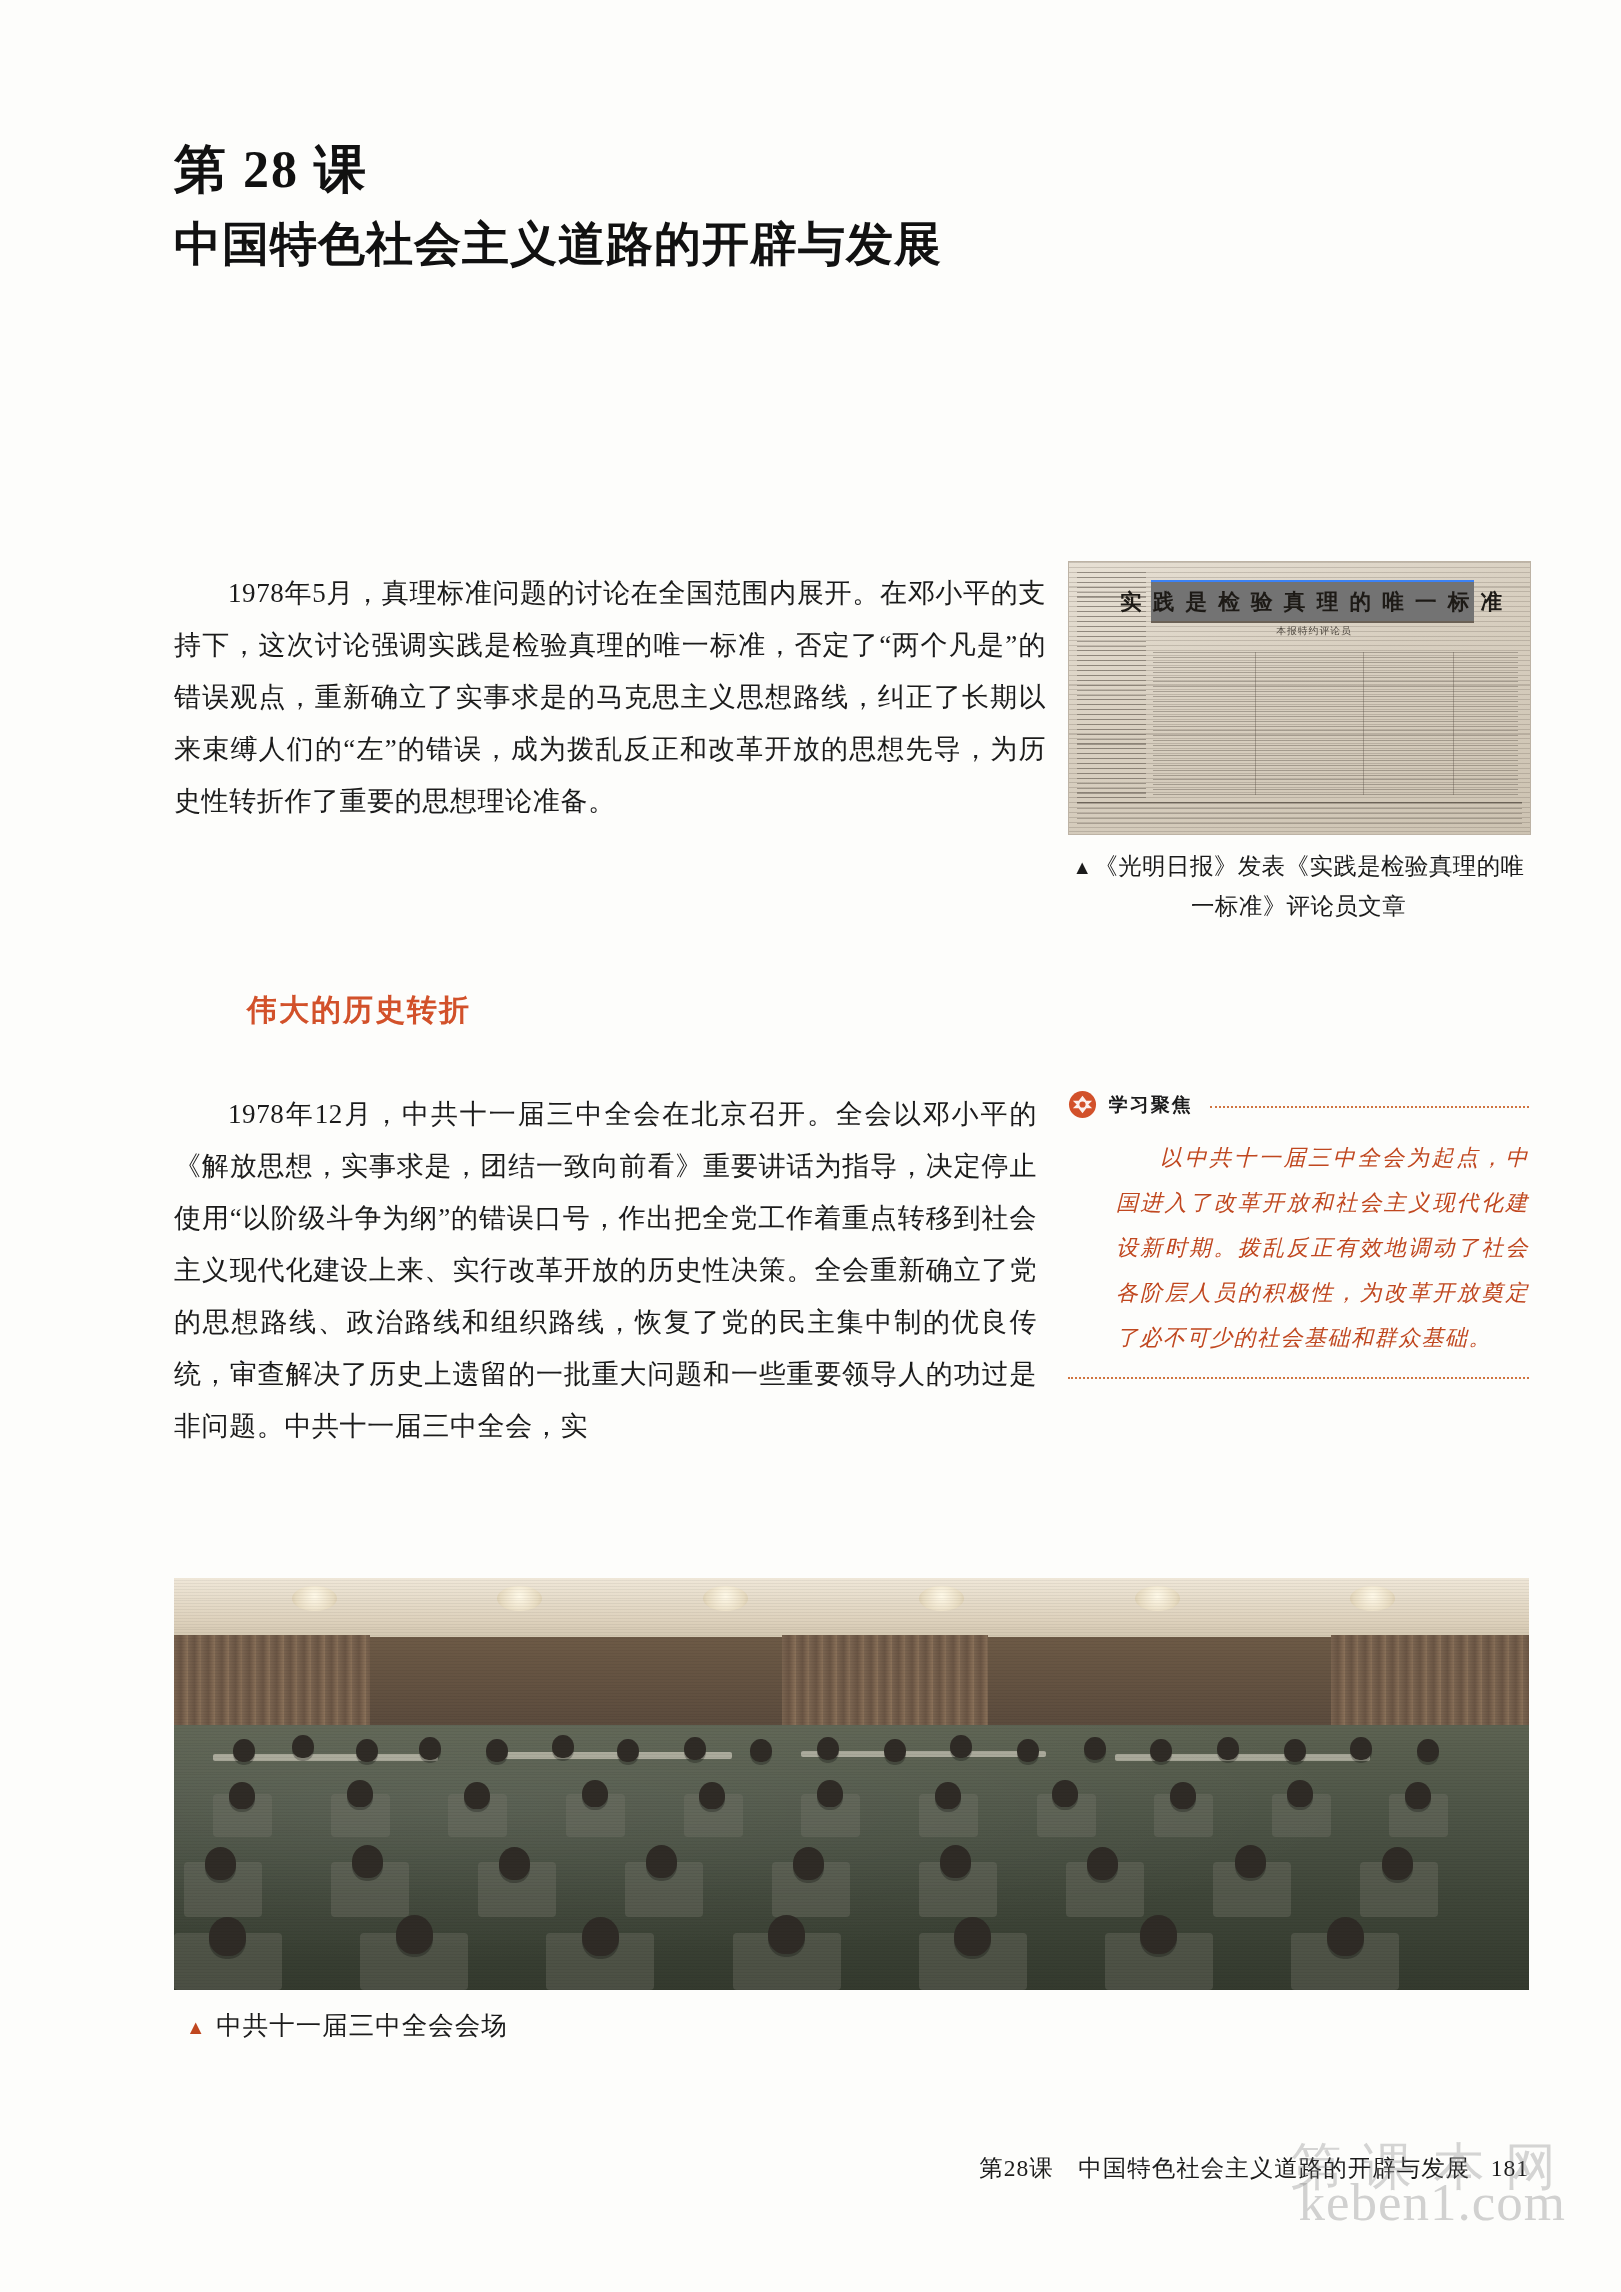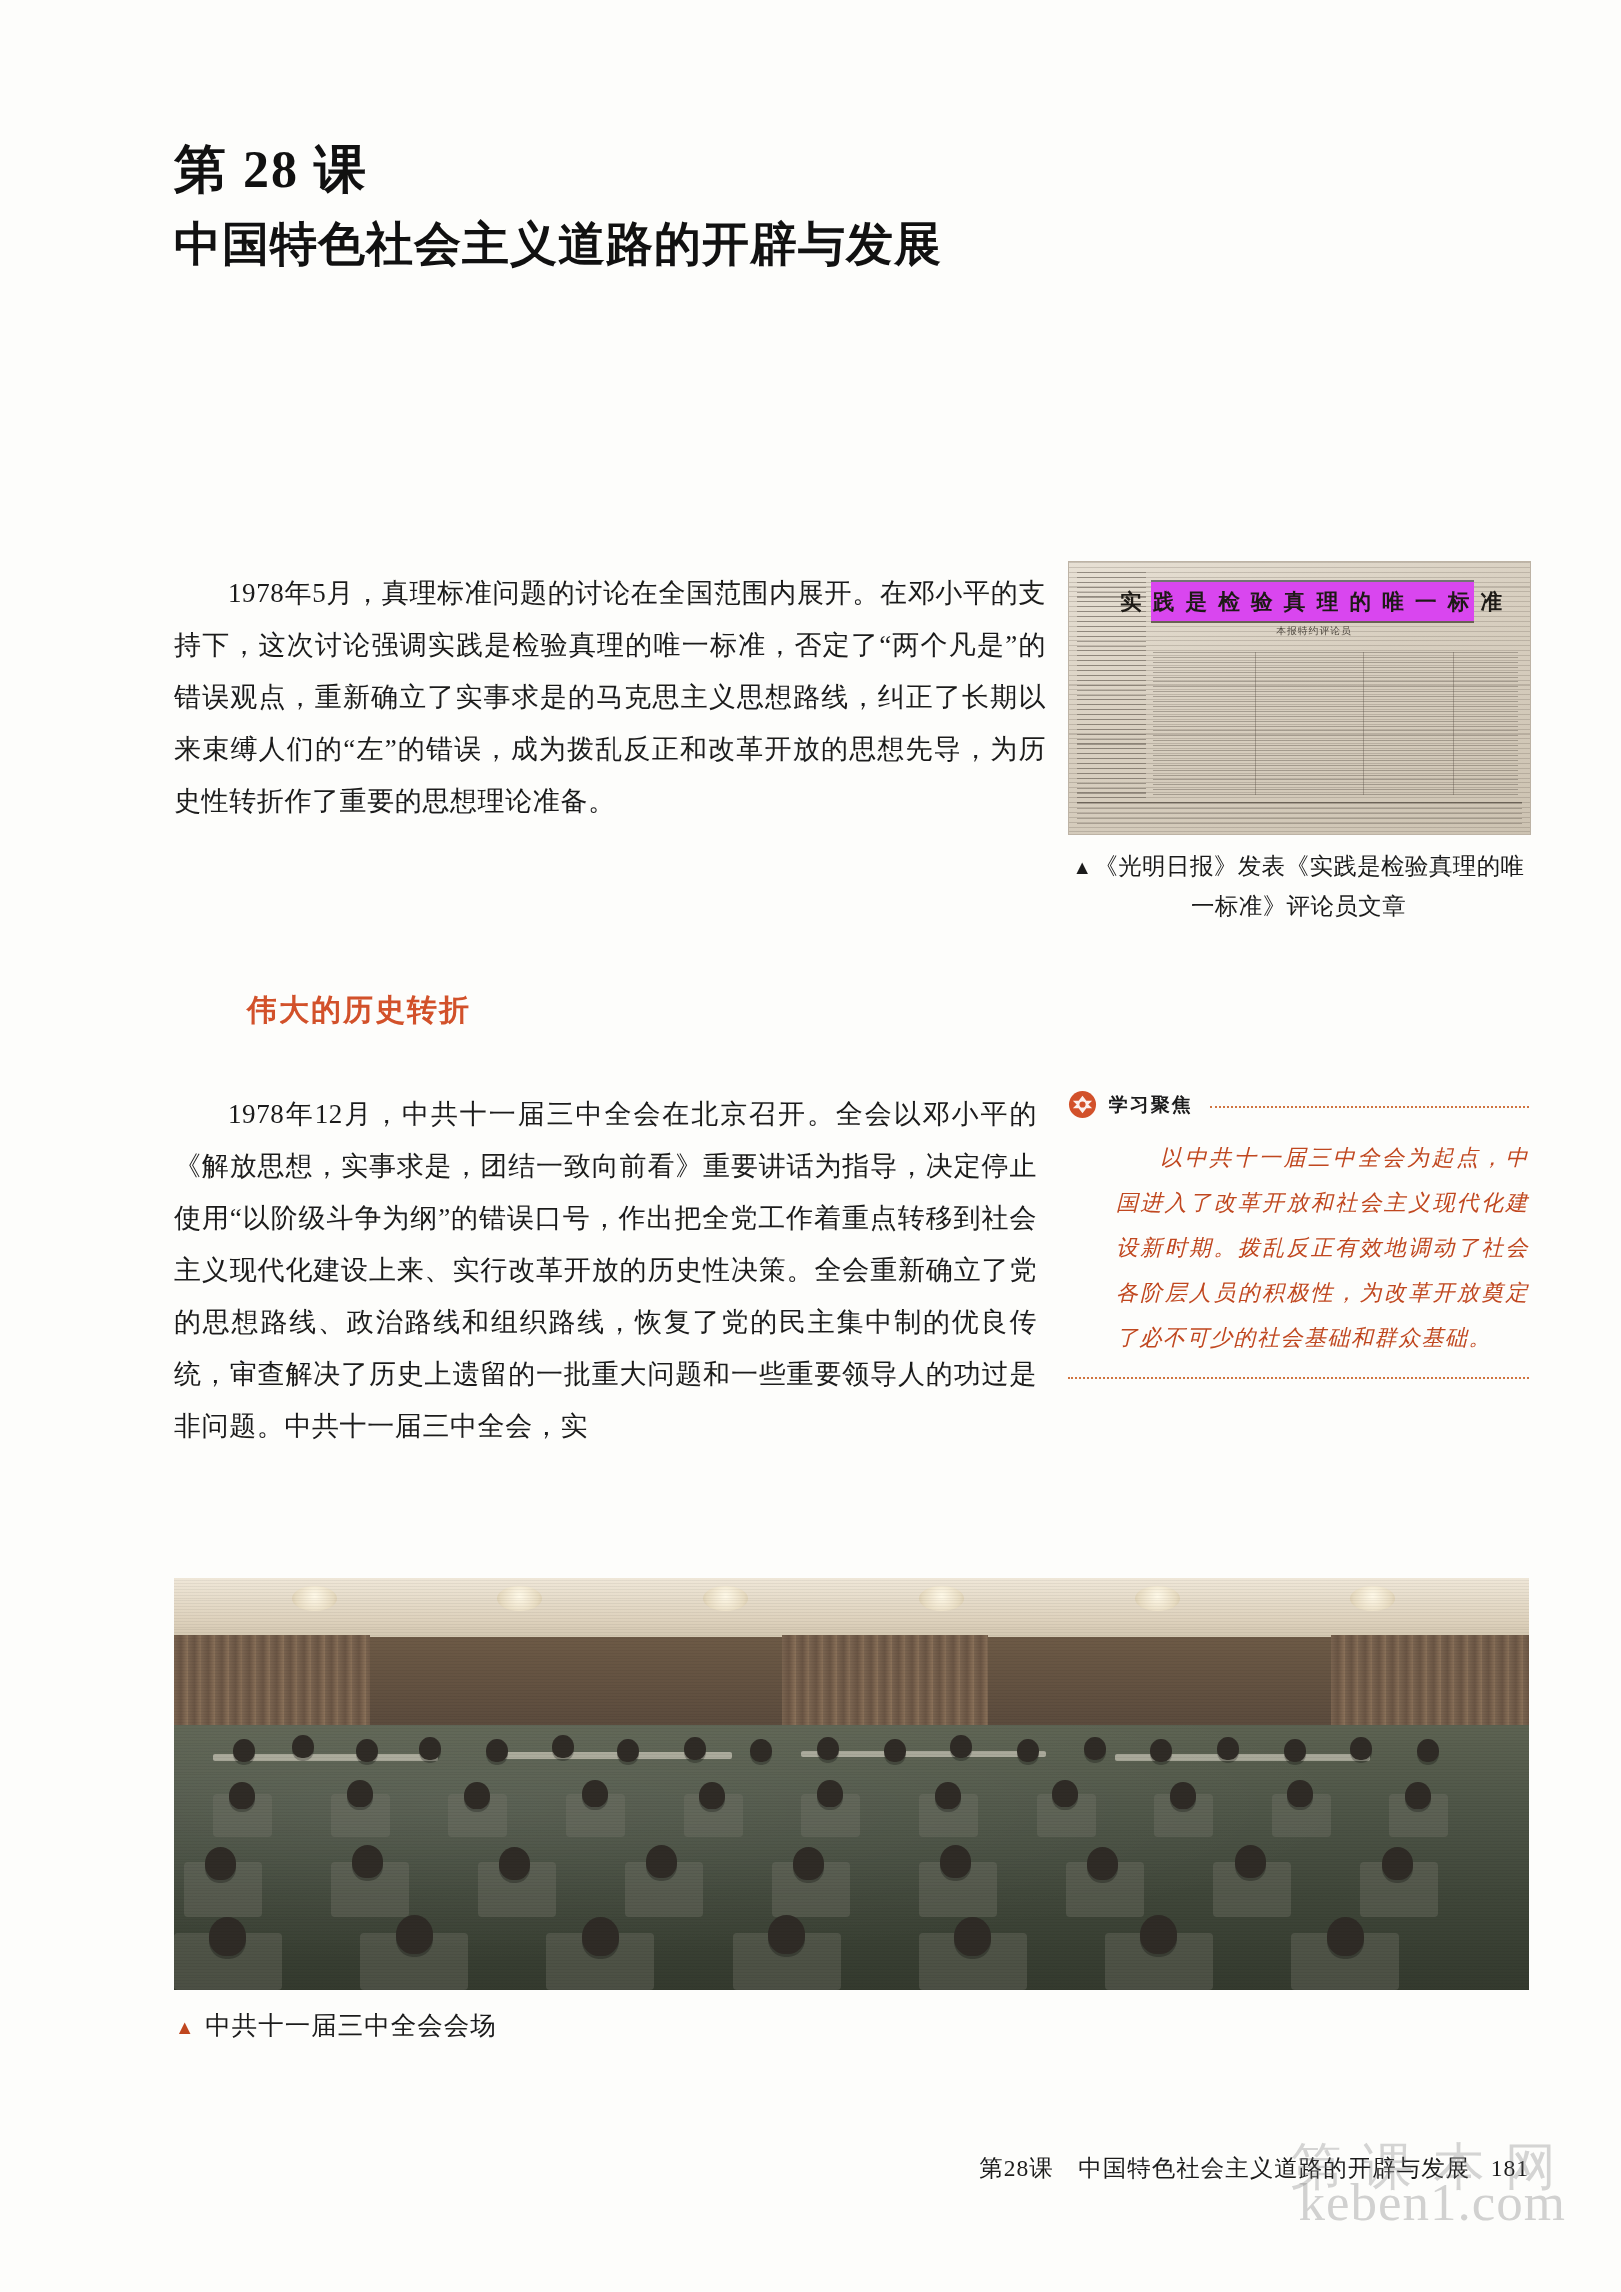--- a/index.html
+++ b/index.html
@@ -81,22 +81,22 @@
     background:
       repeating-linear-gradient(180deg, rgba(90,80,70,0.22) 0px, rgba(90,80,70,0.22) 1px, rgba(255,255,255,0) 1px, rgba(255,255,255,0) 4.9px),
       linear-gradient(160deg, #e7e0d4 0%, #d8cfc0 45%, #cdc3b2 100%);
   }
   .news-img .headline-bar {
     position: absolute;
     left: 82px;
     top: 17.6px;
     width: 323px;
     height: 39px;
-    background: #d946ef;
-    border-top: 2px solid #737373;
+    background: #737373;
+    border-top: 2px solid #3b82f6;
     border-bottom: 2px solid #6a6055;
     display: flex;
     align-items: center;
     justify-content: center;
   }
   .news-img .headline-bar span {
     font-size: 21.6px;
     font-weight: 700;
     color: #1d1a16;
     letter-spacing: 2.9px;
@@ -298,21 +298,21 @@
     border-radius: 2px;
   }
   .photo .grain {
     position: absolute; inset: 0;
     background:
       repeating-linear-gradient(0deg, rgba(0,0,0,0.05) 0px, rgba(0,0,0,0.05) 1px, rgba(255,255,255,0) 1px, rgba(255,255,255,0) 2.9px);
     pointer-events: none;
   }
   .photo-caption {
     margin-top: 17.6px;
-    margin-left: 1px;
+    margin-left: 12px;
     font-size: 25.5px;
     color: #1b1b1b;
     letter-spacing: 1px;
   }
   .photo-caption .tri { color: #c0471f; margin-right: 9.8px; }
 
   
   .footer {
     position: absolute;
     right: 92px;

